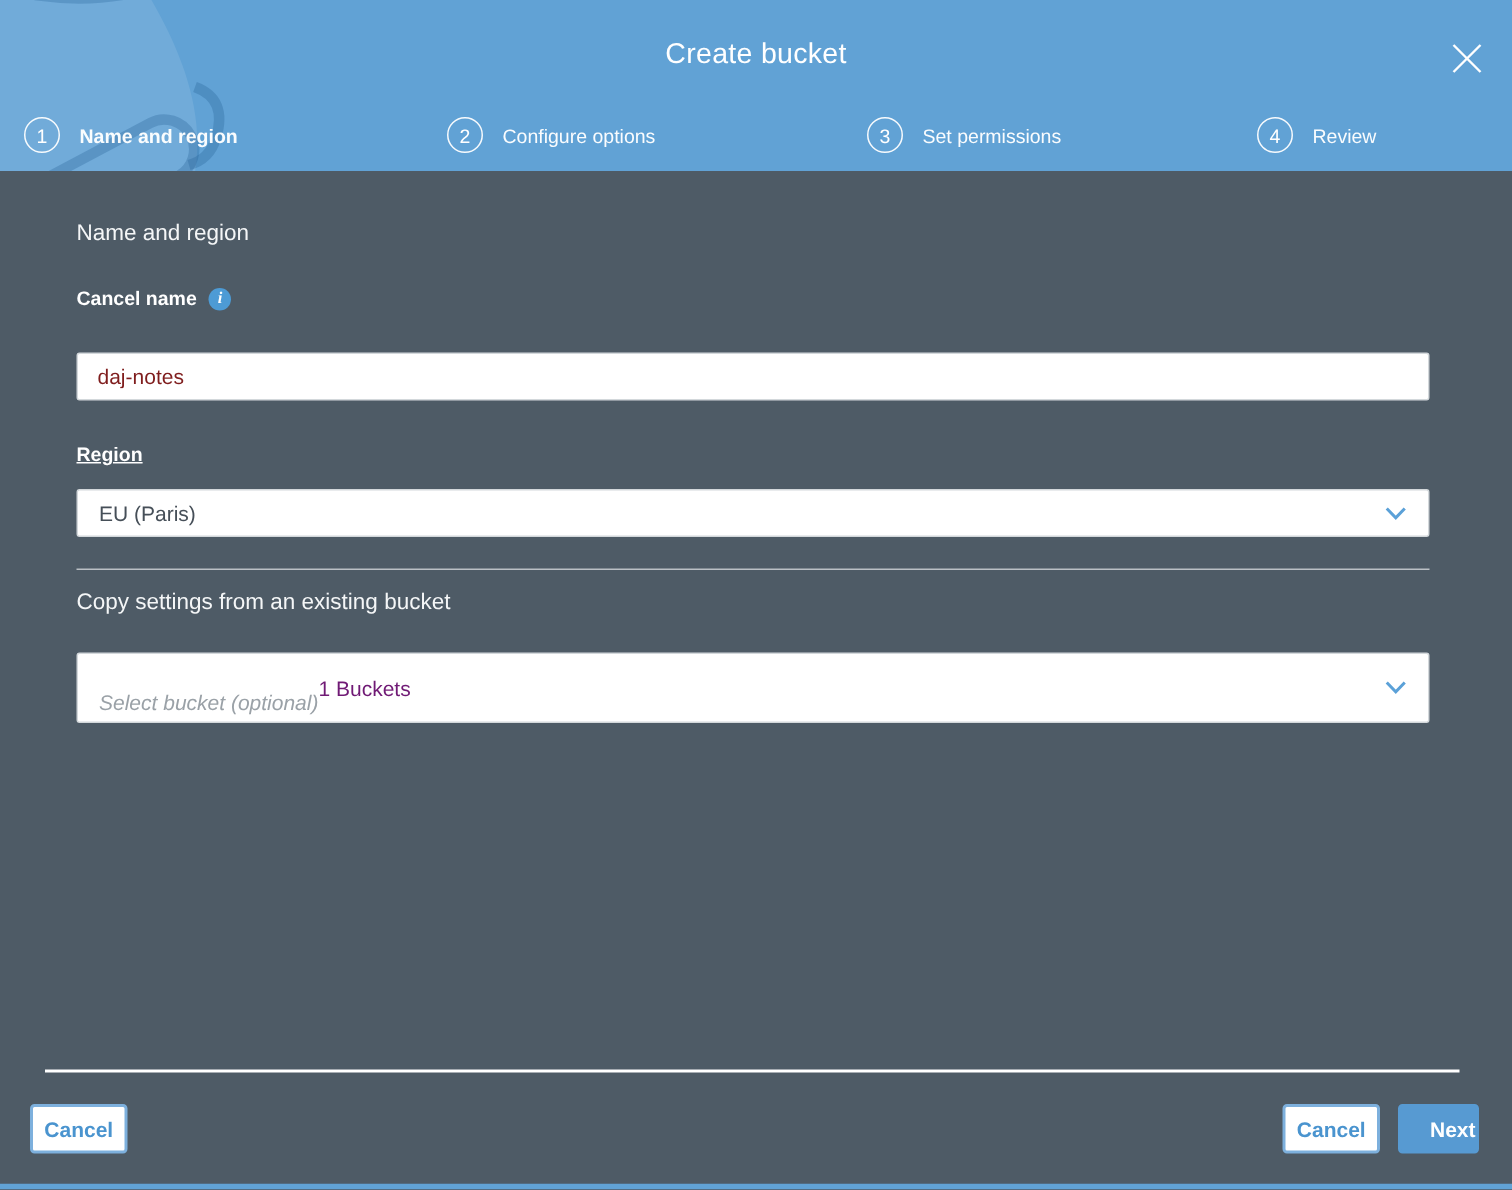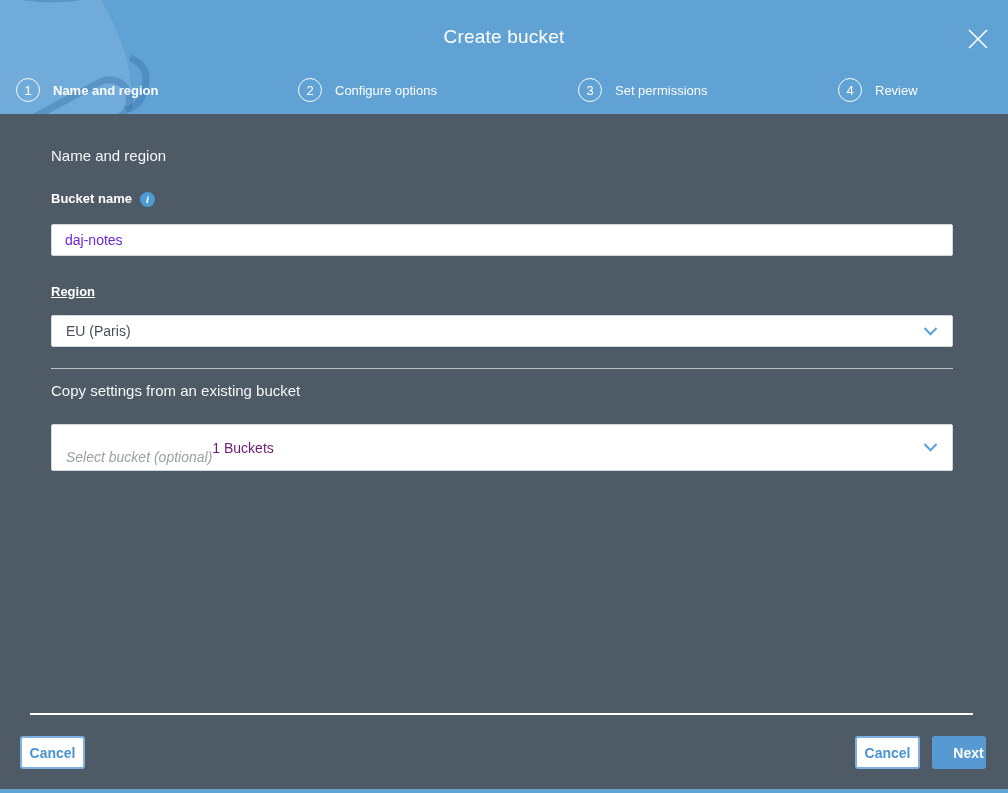--- a/index.html
+++ b/index.html
@@ -72,27 +72,27 @@
   }
   .info-icon {
     width: 15px; height: 15px;
     background: #4d9bd5; border-radius: 50%;
     color: #ffffff; font-size: 11px; font-weight: 700;
     font-family: "Liberation Serif", serif; font-style: italic;
     display: flex; align-items: center; justify-content: center;
     cursor: pointer;
   }
   .text-input {
-    margin-top: 17px;
+    margin-top: 28px;
     width: 902px; height: 32px;
     background: #ffffff;
     border: 1px solid #d3d8db; border-radius: 2px;
     padding: 0 13px;
     font-family: "Liberation Sans", sans-serif;
-    font-size: 14px; color: #6d28d9;
+    font-size: 14px; color: #7f1d1d;
     display: block;
   }
   .field-label.region { margin-top: 28px; text-decoration: underline; }
   .select-box {
     margin-top: 15px;
     width: 902px; height: 32px;
     background: #ffffff;
     border: 1px solid #d3d8db; border-radius: 2px;
     padding: 12px 14px;
     display: flex; align-items: center;
@@ -183,21 +183,21 @@
         <span class="step-circle">4</span>
         <span class="step-label">Review</span>
       </div>
     </div>
   </div>
 
   <div class="dialog-body">
     <h2 class="section-title">Name and region</h2>
 
     <div class="field-label">
-      <span>Bucket name</span>
+      <span>Cancel name</span>
       <span class="info-icon">i</span>
     </div>
     <input class="text-input" type="text" value="daj-notes" style="">
 
     <div class="field-label region">
       <span>Region</span>
     </div>
     <div class="select-box">
       <span class="select-value">EU (Paris)</span>
       <span class="spacer"></span>

